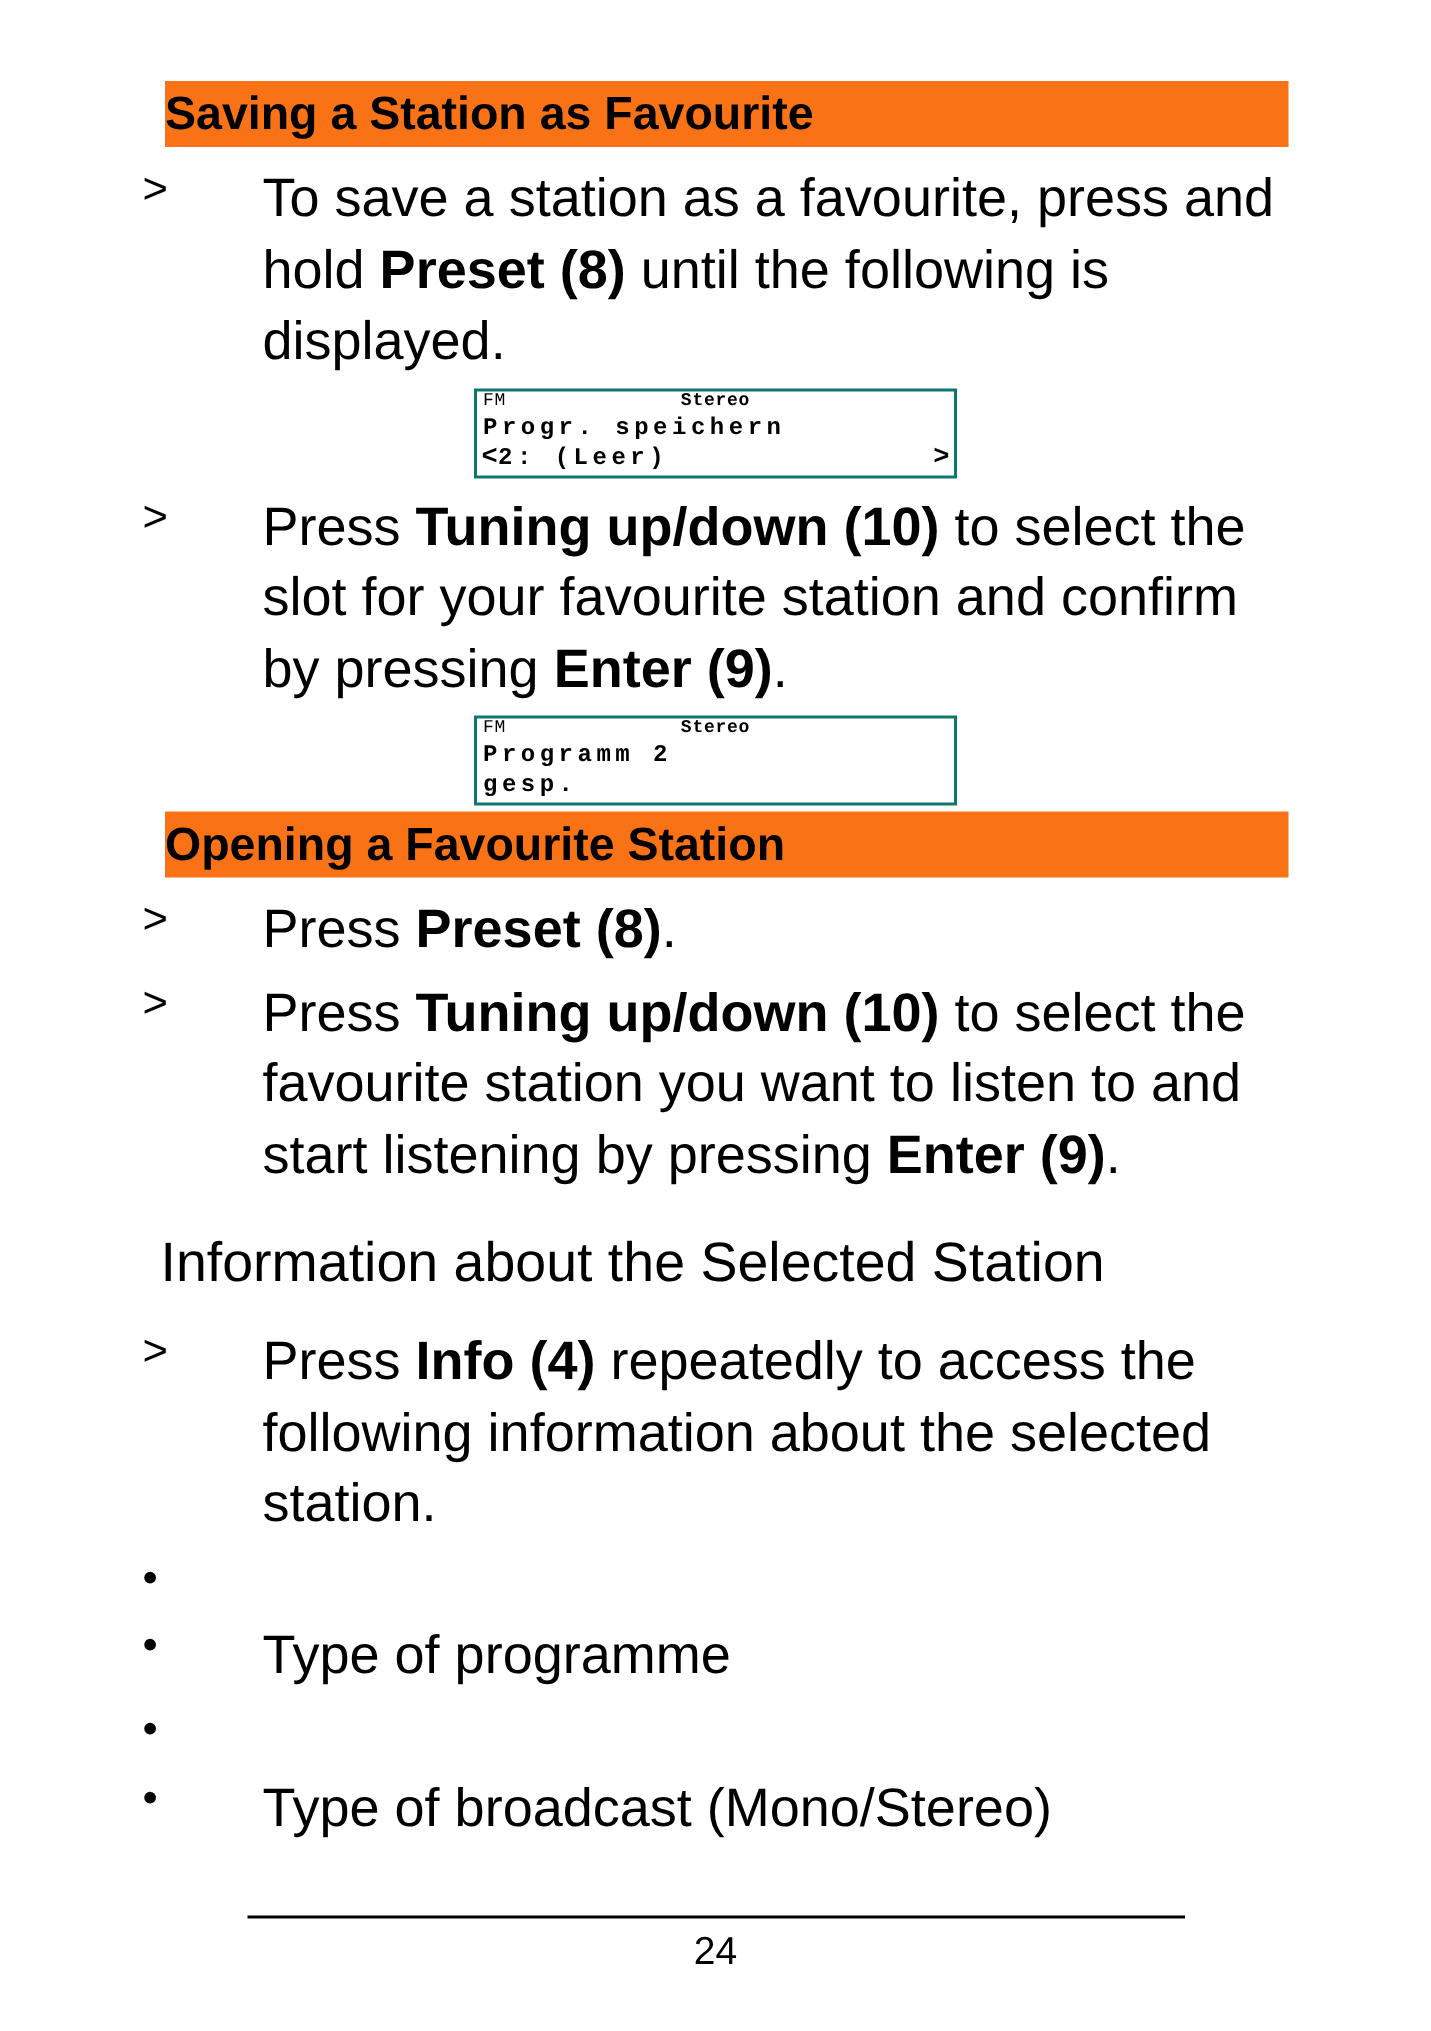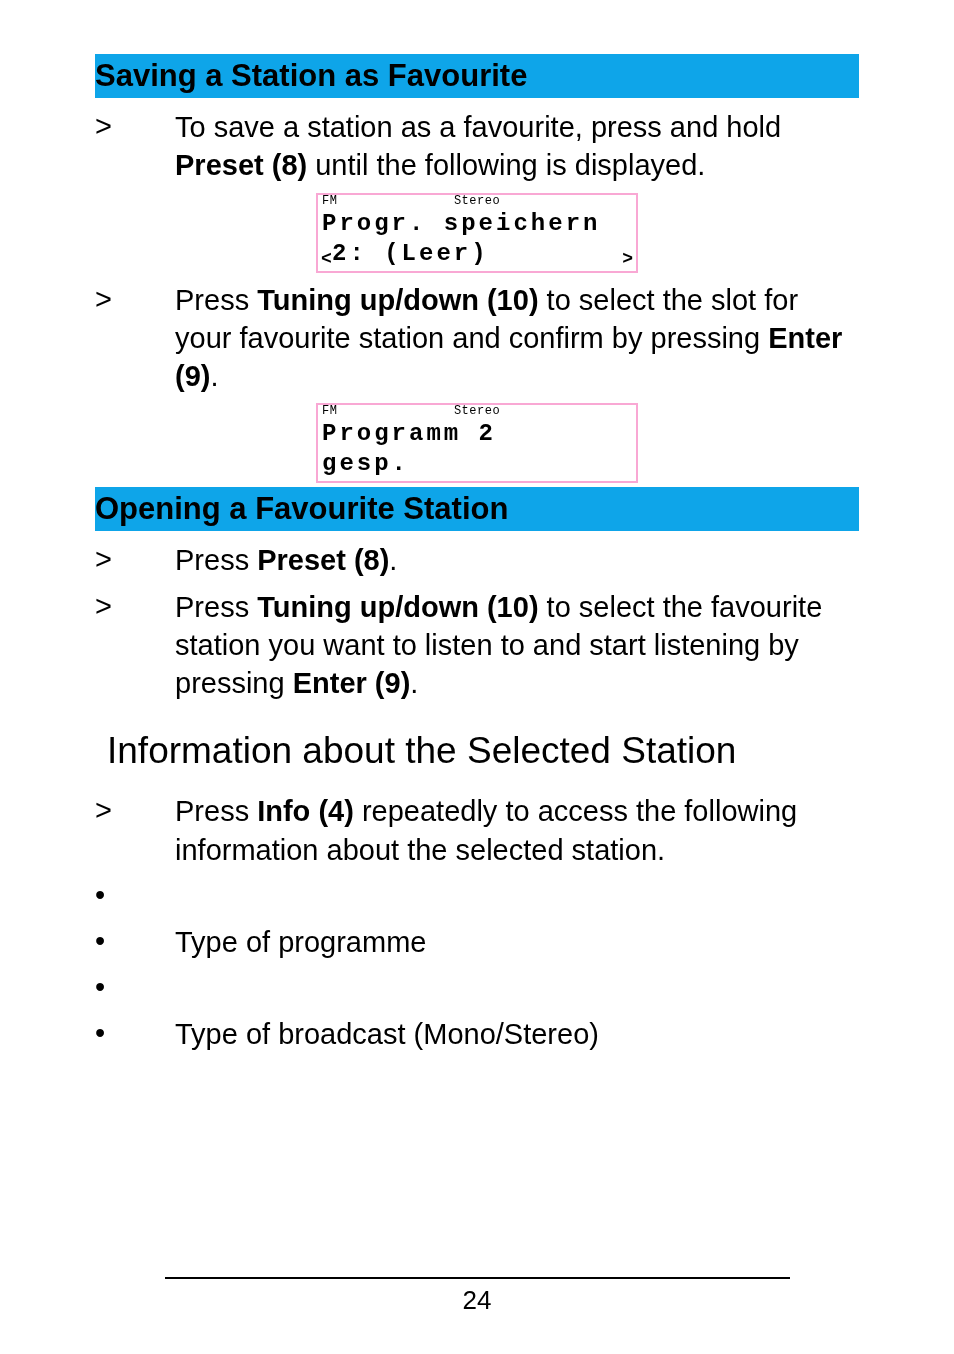--- a/index.html
+++ b/index.html
@@ -12,71 +12,72 @@
   .page {
     width: 954px;
     height: 1354px;
     box-sizing: border-box;
     padding: 50px 95px 30px 95px;
     position: relative;
   }
   .h2 {
     font-size: 31px;
     font-weight: bold;
-    background: #0ea5e9;
+    background: #f97316;
     padding: 4px 11px 4px 0;
-    margin: 4px 0 10px 0;
+    margin: 4px 0 10px 15px;
   }
   .h1 {
     font-size: 37px;
     font-weight: normal;
     margin: 28px 0 20px 12px;
   }
   .item {
     display: flex;
     margin: 8px 0;
   }
   .marker {
     width: 80px;
     flex-shrink: 0;
     font-size: 29px;
     line-height: 1.3;
   }
   .body {
-    font-size: 29px;
+    font-size: 36px;
     line-height: 1.32;
   }
   .bold {
     font-weight: 900;
     font-family: Arial, Helvetica, sans-serif;
   }
   .lcd {
-    border: 2px solid #f9a8d4;
+    border: 2px solid #0f766e;
     width: 310px;
     margin: 0 auto;
     padding: 0px 4px 2px 4px;
     font-family: "Courier New", monospace;
     position: relative;
   }
   .lcd-top {
     display: flex;
     justify-content: space-between;
     font-size: 12px;
     letter-spacing: 0.5px;
     padding: 0 6px 0 0;
     line-height: 1;
     margin-bottom:2px;
   }
   .lcd-top .mid {
     position:absolute;
     left:0; right:0;
     text-align:center;
+    font-weight:bold;
   }
   .lcd-line {
-    font-size: 24px;
+    font-size: 16px;
     font-weight: bold;
     letter-spacing: 3px;
     white-space: pre;
     line-height: 1.25;
   }
   .lcd-center {
     text-align: left;
   }
   .lcd2-wrap {
     position: relative;

